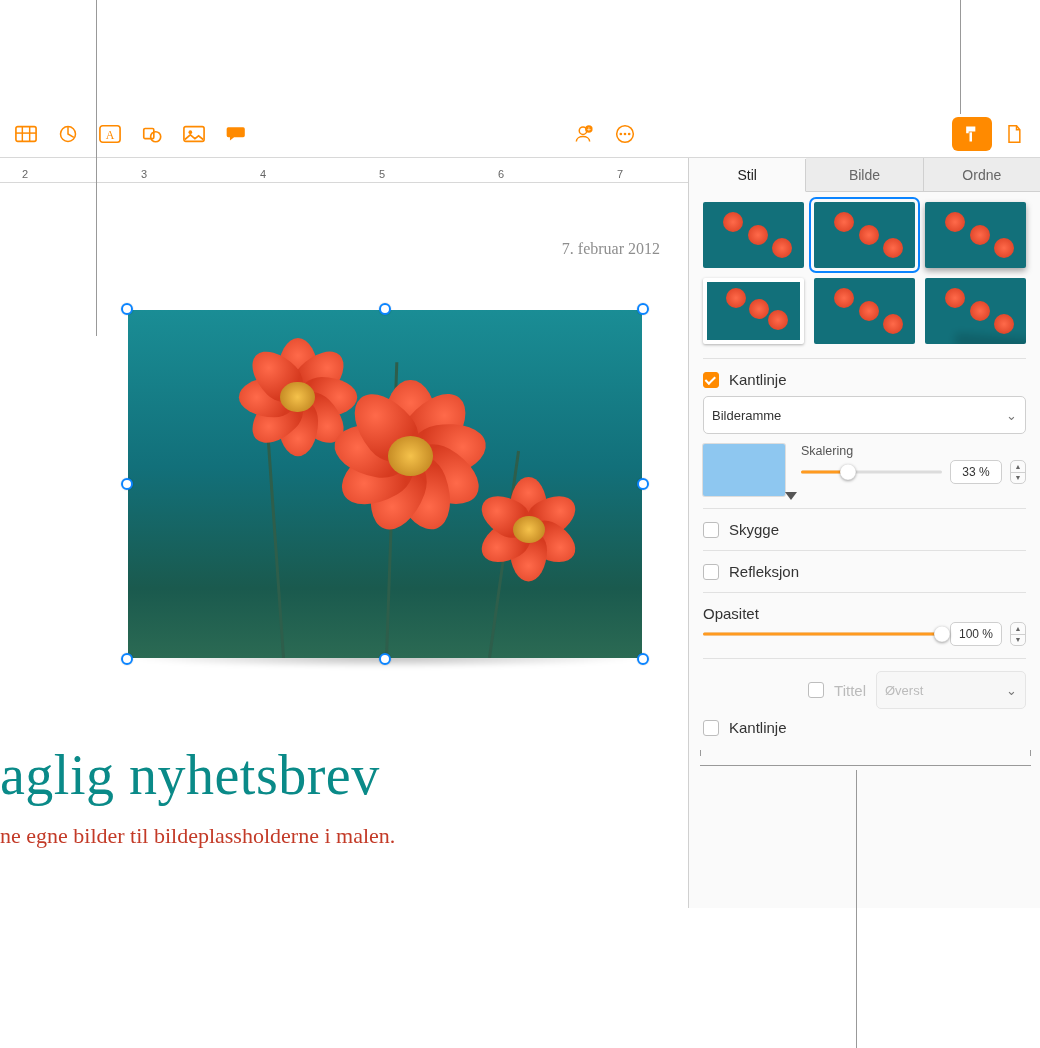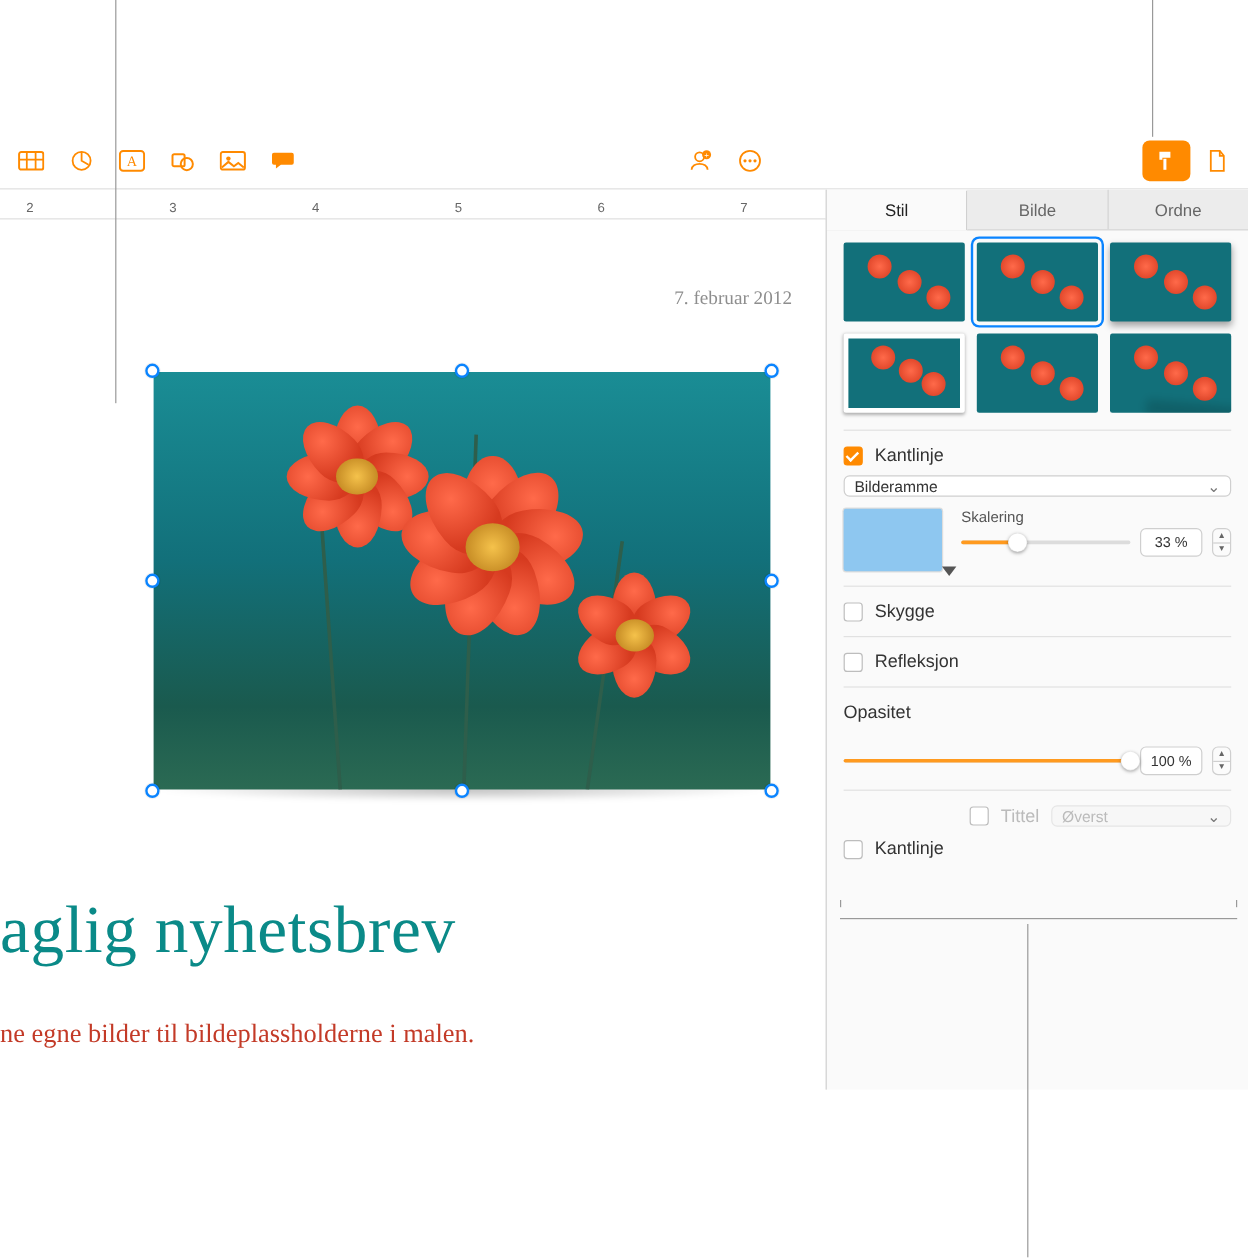--- a/index.html
+++ b/index.html
@@ -121,21 +121,20 @@
     font-size: 56px;
     color:#0a8a88;
     letter-spacing: .5px;
   }
   .doc-sub {
     position:absolute;
     left:0; top:640px;
     font-family: Georgia, 'Times New Roman', serif;
     font-size: 22px;
     color:#c33a27;
-    margin-top:25px;
   }
 
   
   .inspector {
     position:absolute;
     top:47px; right:0; bottom:0;
     width:352px;
     border-left:1px solid #d0d0d0;
     background:#fafafa;
     font-size:13px;
@@ -187,21 +186,21 @@
   .row{display:flex;align-items:center;gap:10px}
   .checkbox{
     width:16px;height:16px;border:1px solid #bdbdbd;border-radius:3px;background:#fff;
     display:inline-flex;align-items:center;justify-content:center;
   }
   .checkbox.checked{background:#ff8a00;border-color:#ff8a00}
   .checkbox.checked::after{content:"";width:8px;height:4px;border-left:2px solid #fff;border-bottom:2px solid #fff;transform:rotate(-45deg) translateY(-1px)}
   .label{font-size:15px;color:#333}
   .select{
     margin-top:8px;
-    height:18px;
+    height:38px;
     border:1px solid #cfcfcf;border-radius:5px;
     background:#fff;
     display:flex;align-items:center;justify-content:space-between;
     padding:0 8px;
     font-size:13px;color:#333;
   }
   .select .chev{color:#777}
   .frame-row{display:flex;align-items:flex-start;gap:16px;margin-top:10px}
   .frame-preview{
     width:82px;height:52px;position:relative;border-radius:2px;
@@ -489,21 +488,21 @@
       </div>
 
       <div class="section">
         <div class="row">
           <span class="checkbox"></span>
           <span class="label">Refleksjon</span>
         </div>
       </div>
 
       <div class="section">
-        <div class="label" style="margin-bottom:20px">Opasitet</div>
+        <div class="label" style="margin-bottom:0">Opasitet</div>
         <div class="slider-row">
           <div class="slider">
             <div class="track"></div>
             <div class="fill" style="width:100%"></div>
             <div class="knob" style="left:100%"></div>
           </div>
           <div class="num-input">100 %</div>
           <div class="stepper">
               <div>▲</div>
               <div>▼</div>

